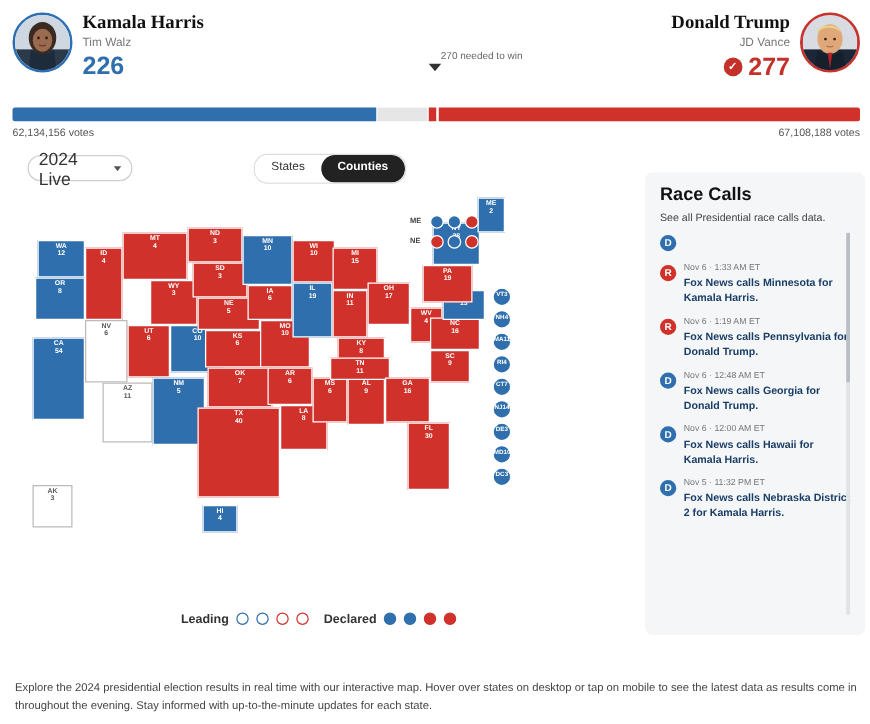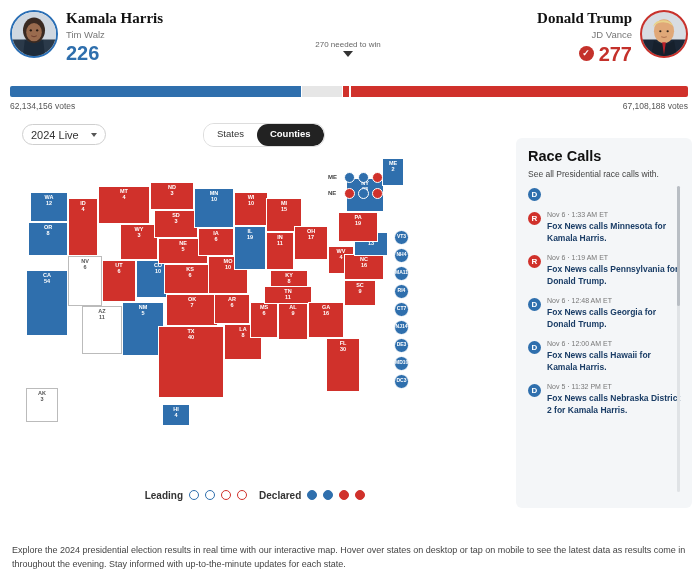--- a/index.html
+++ b/index.html
@@ -89,21 +89,21 @@
     text-align: center;
     font-weight: bold;
   }
 
   
   .needed {
     position: absolute;
     left: 50%;
     transform: translateX(-50%);
     top: 40px;
-    text-align: center;
+    text-align: right;
     width: 140px;
   }
   .needed-label {
     font-size: 8px;
     color: #666;
   }
   .needed-caret {
     width: 0; height: 0;
     margin: 2px auto 0 auto;
     border-left: 5px solid transparent;
@@ -175,21 +175,21 @@
   }
   .year-select {
     position: absolute;
     left: 14px;
     top: 4px;
     width: 84px;
     height: 21px;
     border: 1px solid #cfcfcf;
     border-radius: 11px;
     background: #fff;
-    font-size: 11px;
+    font-size: 14px;
     color: #333;
     display: flex;
     align-items: center;
     padding: 0 8px;
     box-sizing: border-box;
     justify-content: space-between;
   }
   .chev {
     width: 0; height: 0;
     border-left: 3.5px solid transparent;
@@ -547,21 +547,21 @@
         <span class="legend-label" style="margin-left:6px">Declared</span>
         <span class="leg-circ leg-fill-dem"></span>
         <span class="leg-circ leg-fill-dem"></span>
         <span class="leg-circ leg-fill-rep"></span>
         <span class="leg-circ leg-fill-rep"></span>
       </div>
     </div>
 
     <div class="calls-panel">
       <div class="calls-title">Race Calls</div>
-      <div class="calls-sub">See all Presidential race calls with.</div>
+      <div class="calls-sub">See all Presidential race calls data.</div>
       <div class="calls-list">
 
         <div class="call">
           <div class="call-badge badge-d">D</div>
         </div>
 
         <div class="call">
           <div class="call-badge badge-r">R</div>
           <div>
             <div class="call-time">Nov 6 · 1:33 AM ET</div>

